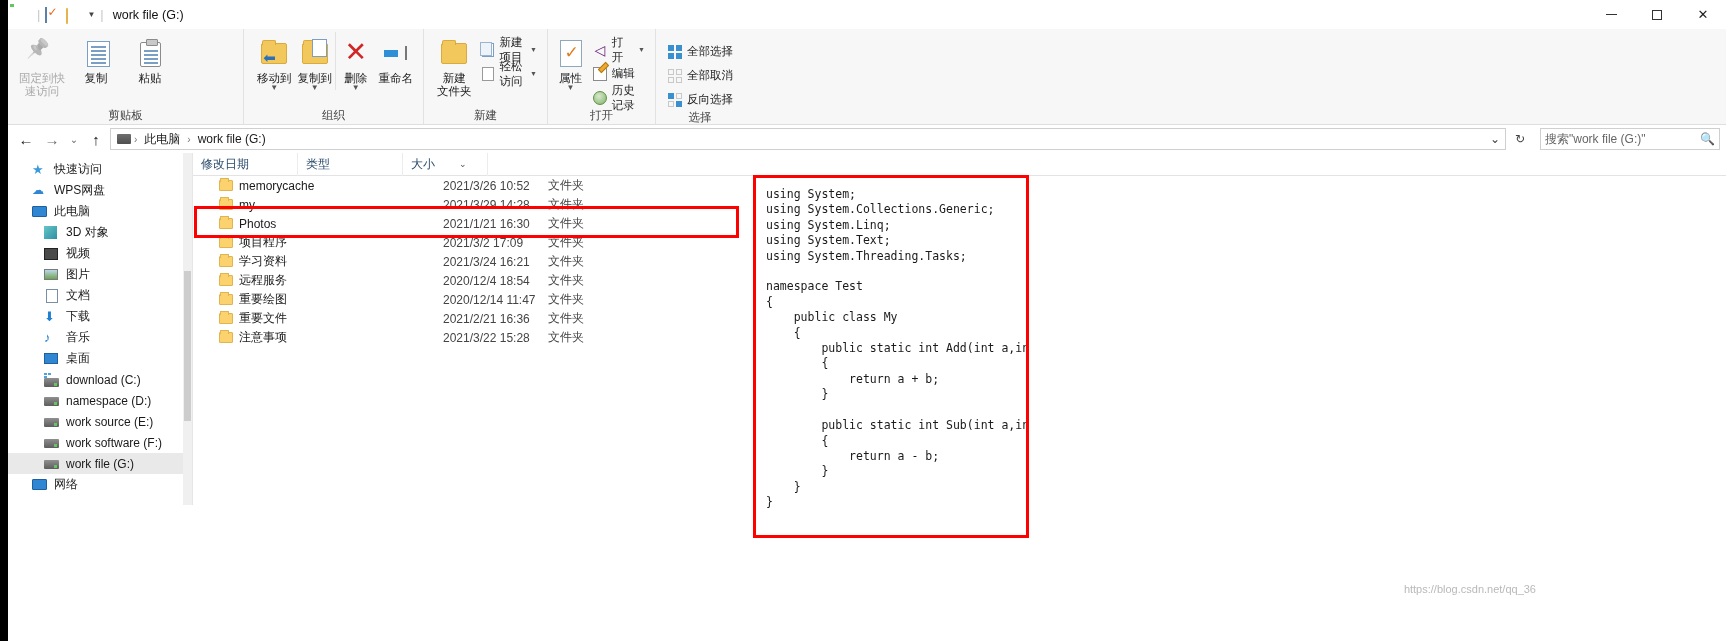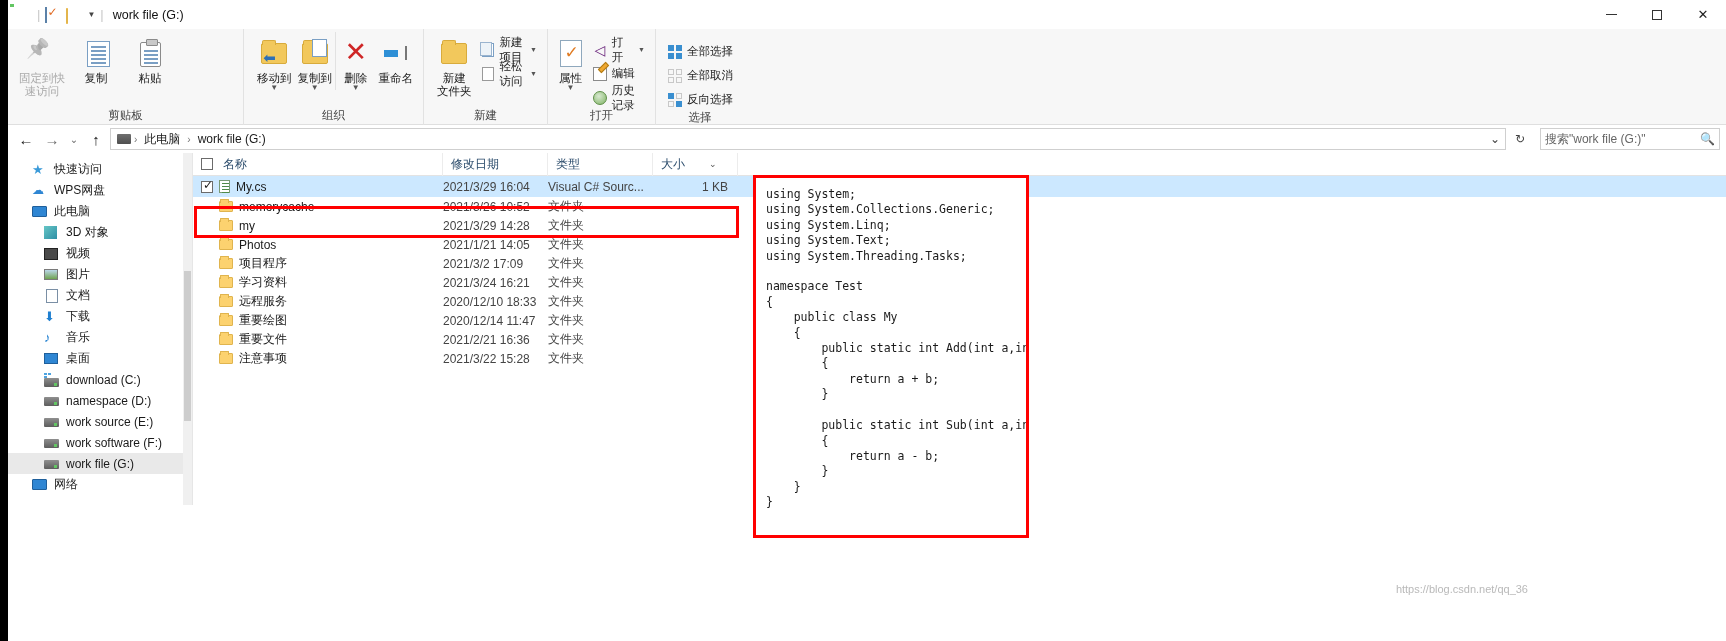--- a/index.html
+++ b/index.html
@@ -155,21 +155,21 @@
 
   
   .statusbar{ position:absolute; left:0; bottom:19px; width:1718px; height:23px; border-top:1px solid #e3e3e3; background:#f7f7f7; display:flex; align-items:center; padding-left:8px; gap:18px; font-size:11.5px; color:#222;}
   .statusbar .right{ margin-left:auto; display:flex; align-items:center; gap:4px; padding-right:6px;}
   .viewbtn{ width:20px;height:18px;border:1px solid #8fb6d8;display:flex;align-items:center;justify-content:center;}
   .viewbtn.act{ background:#cce8ff;}
   .vb-grid{ width:11px;height:11px;display:grid;grid-template-columns:5px 5px;grid-template-rows:5px 5px;gap:1px;}
   .vb-grid i{ background:#3a7bbf; display:block;}
   .vb-list{ width:11px;height:9px;}
   .vb-list i{ display:block;height:1.5px;background:#3a7bbf;margin-bottom:2px;}
-  .watermark{ position:absolute; right:198px; bottom:46px; font-size:11px; color:#b9b9b9;padding-left:10px;}
+  .watermark{ position:absolute; right:190px; bottom:46px; font-size:11px; color:#b9b9b9;padding-left:10px;}
   .bottombar{ position:absolute; left:0; bottom:0; width:1726px; height:19px; background:#fff;}
 </style>
 </head>
 <body>
 
 <div id="left-strip"></div>
 
 <div id="app">
 
   <div class="titlebar">
@@ -469,48 +469,34 @@
         <span>网络</span>
       </div>
 
       <div class="navscroll">
         <div class="thumb"></div>
       </div>
     </div>
 
     <div class="filepane">
       <div class="colhdr">
-        <div class="cell" style="width:250px">
-          <span class="chk"></span>
-          <span style="margin-left:10px">名称</span>
-        </div>
         <div class="cell" style="width:105px">
           <span>修改日期</span>
         </div>
         <div class="cell" style="width:105px">
           <span>类型</span>
         </div>
         <div class="cell" style="width:85px">
           <span>大小</span>
           <span style="margin-left:24px;font-size:9px;color:#555">⌄</span>
         </div>
       </div>
 
       <div class="rows">
 
-        <div class="row sel" style="height:21px">
-          <div class="cell-name" style="width:250px">
-            <span class="chk on"></span>
-            <span class="f-cs"></span>
-            <span>My.cs</span>
-          </div>
-          <div class="cell-date" style="width:105px">2021/3/29 16:04</div>
-          <div class="cell-type" style="width:105px">Visual C# Sourc...</div>
-          <div class="cell-size" style="width:75px">1 KB</div>
-        </div>
 
         <div class="row">
           <div class="cell-name" style="width:250px;padding-left:26px">
             <span class="f-folder"></span>
             <span>memorycache</span>
           </div>
           <div class="cell-date" style="width:105px">2021/3/26 10:52</div>
           <div class="cell-type" style="width:105px">文件夹</div>
           <div class="cell-size" style="width:75px"></div>
         </div>
@@ -523,21 +509,21 @@
           <div class="cell-date" style="width:105px">2021/3/29 14:28</div>
           <div class="cell-type" style="width:105px">文件夹</div>
           <div class="cell-size" style="width:75px"></div>
         </div>
 
         <div class="row">
           <div class="cell-name" style="width:250px;padding-left:26px">
             <span class="f-folder"></span>
             <span>Photos</span>
           </div>
-          <div class="cell-date" style="width:105px">2021/1/21 14:05</div>
+          <div class="cell-date" style="width:105px">2021/1/21 16:30</div>
           <div class="cell-type" style="width:105px">文件夹</div>
           <div class="cell-size" style="width:75px"></div>
         </div>
 
         <div class="row">
           <div class="cell-name" style="width:250px;padding-left:26px">
             <span class="f-folder"></span>
             <span>项目程序</span>
           </div>
           <div class="cell-date" style="width:105px">2021/3/2 17:09</div>
@@ -553,21 +539,21 @@
           <div class="cell-date" style="width:105px">2021/3/24 16:21</div>
           <div class="cell-type" style="width:105px">文件夹</div>
           <div class="cell-size" style="width:75px"></div>
         </div>
 
         <div class="row">
           <div class="cell-name" style="width:250px;padding-left:26px">
             <span class="f-folder"></span>
             <span>远程服务</span>
           </div>
-          <div class="cell-date" style="width:105px">2020/12/10 18:33</div>
+          <div class="cell-date" style="width:105px">2020/12/4 18:54</div>
           <div class="cell-type" style="width:105px">文件夹</div>
           <div class="cell-size" style="width:75px"></div>
         </div>
 
         <div class="row">
           <div class="cell-name" style="width:250px;padding-left:26px">
             <span class="f-folder"></span>
             <span>重要绘图</span>
           </div>
           <div class="cell-date" style="width:105px">2020/12/14 11:47</div>

